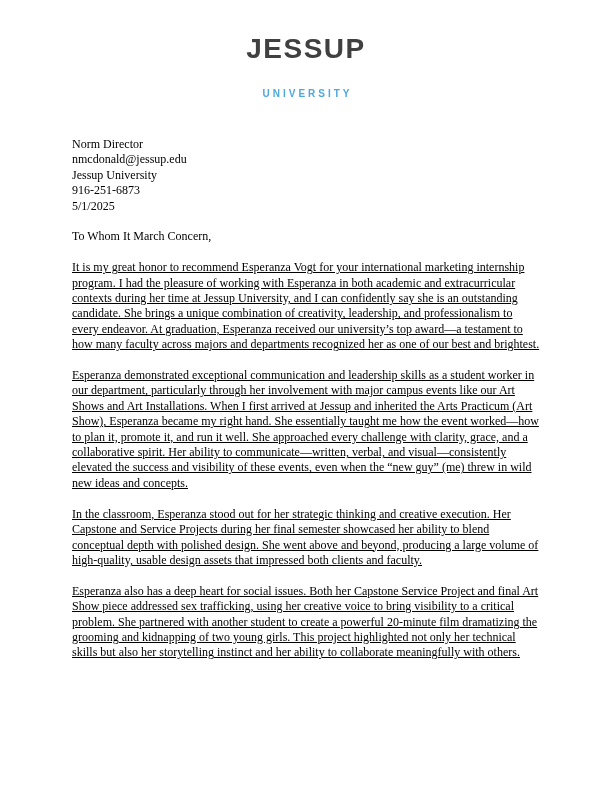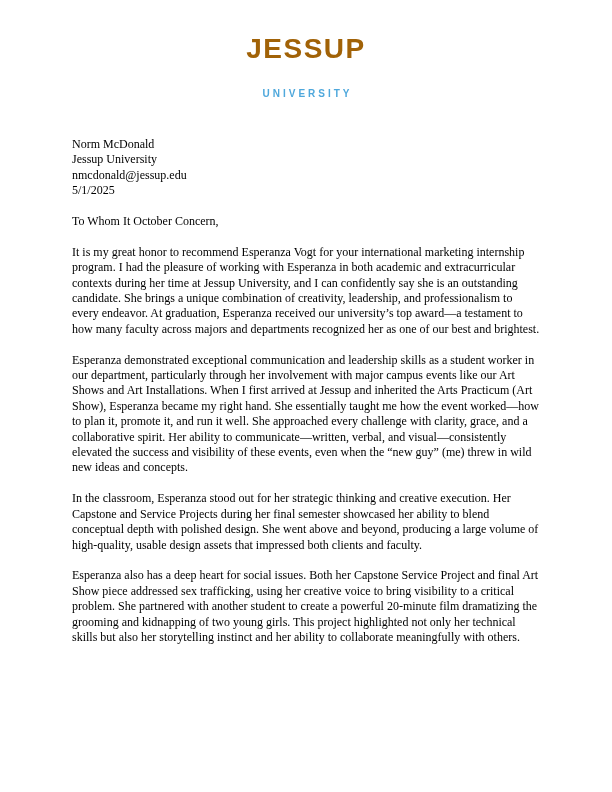--- a/index.html
+++ b/index.html
@@ -47,42 +47,44 @@
     width: 469px;
   }
   .sender-block div {
     white-space: nowrap;
   }
   .greeting {
     margin: 15.4px 0 0 0;
   }
   .para {
     margin: 15.4px 0 0 0;
+    text-decoration: underline;
   }
 </style>
 </head>
 <body>
 
 <div class="page">
 
   <header class="logo">
-    <div class="logo-wordmark" style="color: #a16207;">JESSUP</div>
+    <div class="logo-wordmark" style="color: #404040;">JESSUP</div>
     <div class="logo-subtitle" style="color: rgb(79, 168, 220); margin-top: 26px;">UNIVERSITY</div>
   </header>
 
   <main class="content">
 
     <section class="sender-block">
-      <div>Norm McDonald</div>
+      <div>Norm Director</div>
+      <div>nmcdonald@jessup.edu</div>
       <div>Jessup University</div>
-      <div>nmcdonald@jessup.edu</div>
+      <div>916-251-6873</div>
       <div>5/1/2025</div>
     </section>
 
-    <p class="greeting">To Whom It October Concern,</p>
+    <p class="greeting">To Whom It March Concern,</p>
 
     <p class="para">It is my great honor to recommend Esperanza Vogt for your international marketing internship program. I had the pleasure of working with Esperanza in both academic and extracurricular contexts during her time at Jessup University, and I can confidently say she is an outstanding candidate. She brings a unique combination of creativity, leadership, and professionalism to every endeavor. At graduation, Esperanza received our university’s top award—a testament to how many faculty across majors and departments recognized her as one of our best and brightest.</p>
 
     <p class="para">Esperanza demonstrated exceptional communication and leadership skills as a student worker in our department, particularly through her involvement with major campus events like our Art Shows and Art Installations. When I first arrived at Jessup and inherited the Arts Practicum (Art Show), Esperanza became my right hand. She essentially taught me how the event worked—how to plan it, promote it, and run it well. She approached every challenge with clarity, grace, and a collaborative spirit. Her ability to communicate—written, verbal, and visual—consistently elevated the success and visibility of these events, even when the “new guy” (me) threw in wild new ideas and concepts.</p>
 
     <p class="para">In the classroom, Esperanza stood out for her strategic thinking and creative execution. Her Capstone and Service Projects during her final semester showcased her ability to blend conceptual depth with polished design. She went above and beyond, producing a large volume of high-quality, usable design assets that impressed both clients and faculty.</p>
 
     <p class="para">Esperanza also has a deep heart for social issues. Both her Capstone Service Project and final Art Show piece addressed sex trafficking, using her creative voice to bring visibility to a critical problem. She partnered with another student to create a powerful 20-minute film dramatizing the grooming and kidnapping of two young girls. This project highlighted not only her technical skills but also her storytelling instinct and her ability to collaborate meaningfully with others.</p>
 
   </main>

